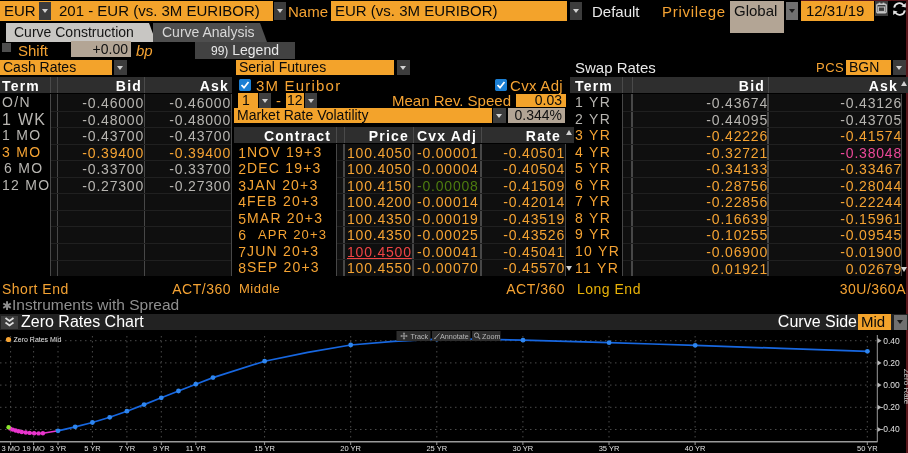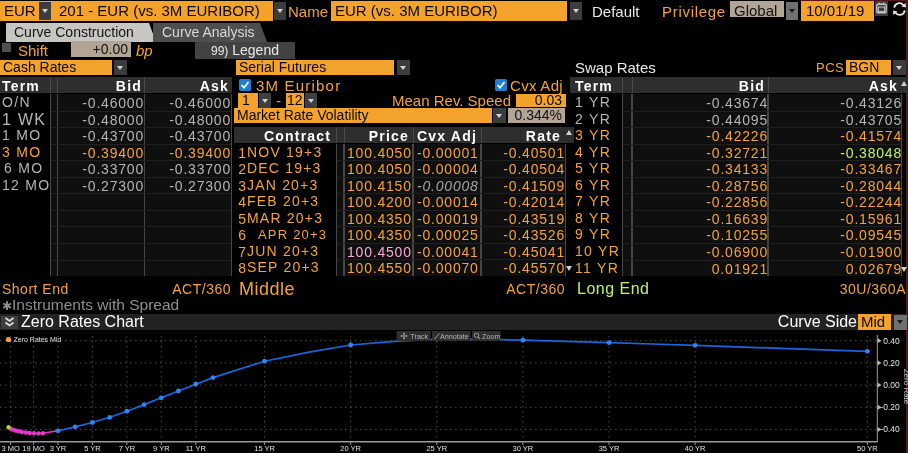--- a/index.html
+++ b/index.html
@@ -19,23 +19,23 @@
 <div style="position:absolute;left:801px;top:0;width:107px;height:1px;background:#58151a;"></div>
 <div style="position:absolute;left:0;top:1px;width:62px;height:20px;background:#f3a32b;color:#0a0a0a;font-size:15px;line-height:20px;padding-left:4px;box-sizing:border-box;">EUR</div>
 <div class="dd" style="left:39px;top:2px;width:12px;height:18px;"></div>
 <div style="position:absolute;left:54px;top:1px;width:219px;height:20px;background:#f3a32b;color:#0a0a0a;font-size:15px;line-height:20px;padding-left:5px;box-sizing:border-box;">201 - EUR (vs. 3M EURIBOR)</div>
 <div class="dd" style="left:274px;top:2px;width:12px;height:18px;"></div>
 <div style="position:absolute;left:288px;top:2px;color:#f5a333;font-size:15px;line-height:19px;">Name</div>
 <div style="position:absolute;left:331px;top:1px;width:236px;height:20px;background:#f3a32b;color:#0a0a0a;font-size:15px;line-height:20px;padding-left:4px;box-sizing:border-box;">EUR (vs. 3M EURIBOR)</div>
 <div class="dd" style="left:570px;top:2px;width:12px;height:18px;"></div>
 <div style="position:absolute;left:592px;top:2px;color:#e8e8e8;font-size:15px;line-height:19px;">Default</div>
 <div style="position:absolute;left:662px;top:2px;color:#f5a333;font-size:15px;line-height:19px;letter-spacing:.7px;">Privilege</div>
-<div style="position:absolute;left:730px;top:1px;width:54px;height:16px;background:#b3a595;color:#111;font-size:15px;line-height:20px;padding-left:4px;box-sizing:border-box;">Global</div>
+<div style="position:absolute;left:730px;top:1px;width:54px;height:32px;background:#b3a595;color:#111;font-size:15px;line-height:20px;padding-left:4px;box-sizing:border-box;">Global</div>
 <div class="dd g" style="left:786px;top:2px;width:12px;height:18px;"></div>
-<div style="position:absolute;left:801px;top:1px;width:73px;height:20px;background:#f3a32b;color:#0a0a0a;font-size:15px;line-height:20px;padding-left:5px;box-sizing:border-box;">10/01/19</div>
+<div style="position:absolute;left:801px;top:1px;width:73px;height:20px;background:#f3a32b;color:#0a0a0a;font-size:15px;line-height:20px;padding-left:5px;box-sizing:border-box;">12/31/19</div>
 <svg style="position:absolute;left:875px;top:1px;" width="13" height="15" viewBox="0 0 13 15">
 <rect x="0" y="0" width="13" height="15" fill="#3c3c3c"></rect>
 <rect x="1.8" y="3.2" width="9.4" height="8.6" rx="1" fill="none" stroke="#c4c4c4" stroke-width="1.4"></rect>
 <rect x="3.6" y="1.6" width="1.8" height="2" fill="#c4c4c4"></rect>
 <rect x="7.6" y="1.6" width="1.8" height="2" fill="#c4c4c4"></rect>
 <rect x="3.4" y="6" width="6.2" height="4.4" fill="none" stroke="#c4c4c4" stroke-width="1"></rect>
 </svg>
 <svg style="position:absolute;left:892px;top:2px;" width="15" height="14" viewBox="0 0 15 14">
 <path d="M 2.2 5.6 A 5.2 5.2 0 0 1 11.5 3.2" fill="none" stroke="#e4e4e4" stroke-width="1.9"></path>
 <path d="M 12.8 8.4 A 5.2 5.2 0 0 1 3.5 10.8" fill="none" stroke="#e4e4e4" stroke-width="1.9"></path>
@@ -137,56 +137,56 @@
 <div class="num" style="left:417px;top:144.5px;width:61px;color:#f5a333;">-0.00001</div>
 <div class="num" style="left:486px;top:144.5px;width:79px;color:#f5a333;">-0.40501</div>
 <div class="num" style="left:236px;top:161.0px;width:10px;color:#f5a333;letter-spacing:0;">2</div>
 <div style="position:absolute;left:247px;top:161.0px;color:#f5a333;font-size:14px;line-height:15px;white-space:nowrap;letter-spacing:1.2px;">DEC 19+3</div>
 <div class="num" style="left:347px;top:161.0px;width:62px;color:#f5a333;">100.4050</div>
 <div class="num" style="left:417px;top:161.0px;width:61px;color:#f5a333;">-0.00004</div>
 <div class="num" style="left:486px;top:161.0px;width:79px;color:#f5a333;">-0.40504</div>
 <div class="num" style="left:236px;top:177.6px;width:10px;color:#f5a333;letter-spacing:0;">3</div>
 <div style="position:absolute;left:247px;top:177.6px;color:#f5a333;font-size:14px;line-height:15px;white-space:nowrap;letter-spacing:1.2px;">JAN 20+3</div>
 <div class="num" style="left:347px;top:177.6px;width:62px;color:#f5a333;">100.4150</div>
-<div class="num" style="left:417px;top:177.6px;width:61px;color:#a3a3a3;font-style:italic;">-0.00008</div>
+<div class="num" style="left:417px;top:177.6px;width:61px;color:#4d7c0f;">-0.00008</div>
 <div class="num" style="left:486px;top:177.6px;width:79px;color:#f5a333;">-0.41509</div>
 <div class="num" style="left:236px;top:194.1px;width:10px;color:#f5a333;letter-spacing:0;">4</div>
 <div style="position:absolute;left:247px;top:194.1px;color:#f5a333;font-size:14px;line-height:15px;white-space:nowrap;letter-spacing:1.2px;">FEB 20+3</div>
 <div class="num" style="left:347px;top:194.1px;width:62px;color:#f5a333;">100.4200</div>
 <div class="num" style="left:417px;top:194.1px;width:61px;color:#f5a333;">-0.00014</div>
 <div class="num" style="left:486px;top:194.1px;width:79px;color:#f5a333;">-0.42014</div>
 <div class="num" style="left:236px;top:210.7px;width:10px;color:#f5a333;letter-spacing:0;">5</div>
 <div style="position:absolute;left:247px;top:210.7px;color:#f5a333;font-size:14px;line-height:15px;white-space:nowrap;letter-spacing:1.2px;">MAR 20+3</div>
 <div class="num" style="left:347px;top:210.7px;width:62px;color:#f5a333;">100.4350</div>
 <div class="num" style="left:417px;top:210.7px;width:61px;color:#f5a333;">-0.00019</div>
 <div class="num" style="left:486px;top:210.7px;width:79px;color:#f5a333;">-0.43519</div>
 <div class="num" style="left:236px;top:227.2px;width:10px;color:#f5a333;letter-spacing:0;">6</div>
 <div style="position:absolute;left:258px;top:227.2px;color:#f5a333;font-size:13px;line-height:15px;white-space:nowrap;letter-spacing:1.2px;">APR 20+3</div>
 <div class="num" style="left:347px;top:227.2px;width:62px;color:#f5a333;">100.4350</div>
 <div class="num" style="left:417px;top:227.2px;width:61px;color:#f5a333;">-0.00025</div>
 <div class="num" style="left:486px;top:227.2px;width:79px;color:#f5a333;">-0.43526</div>
 <div class="num" style="left:236px;top:243.8px;width:10px;color:#f5a333;letter-spacing:0;">7</div>
 <div style="position:absolute;left:247px;top:243.8px;color:#f5a333;font-size:14px;line-height:15px;white-space:nowrap;letter-spacing:1.2px;">JUN 20+3</div>
-<div class="num" style="left:347px;top:243.8px;width:62px;color:#f9a8d4;">100.4500</div>
+<div class="num" style="left:347px;top:243.8px;width:62px;color:#ef4444;text-decoration:underline;">100.4500</div>
 <div class="num" style="left:417px;top:243.8px;width:61px;color:#f5a333;">-0.00041</div>
 <div class="num" style="left:486px;top:243.8px;width:79px;color:#f5a333;">-0.45041</div>
 <div class="num" style="left:236px;top:260.3px;width:10px;color:#f5a333;letter-spacing:0;">8</div>
 <div style="position:absolute;left:247px;top:260.3px;color:#f5a333;font-size:14px;line-height:15px;white-space:nowrap;letter-spacing:1.2px;">SEP 20+3</div>
 <div class="num" style="left:347px;top:260.3px;width:62px;color:#f5a333;">100.4550</div>
 <div class="num" style="left:417px;top:260.3px;width:61px;color:#f5a333;">-0.00070</div>
 <div class="num" style="left:486px;top:260.3px;width:79px;color:#f5a333;">-0.45570</div>
 <div style="position:absolute;left:337px;top:160.0px;width:228px;height:1px;background:#202020;"></div>
 <div style="position:absolute;left:337px;top:176.6px;width:228px;height:1px;background:#202020;"></div>
 <div style="position:absolute;left:337px;top:193.1px;width:228px;height:1px;background:#202020;"></div>
 <div style="position:absolute;left:337px;top:209.7px;width:228px;height:1px;background:#202020;"></div>
 <div style="position:absolute;left:337px;top:226.2px;width:228px;height:1px;background:#202020;"></div>
 <div style="position:absolute;left:337px;top:242.8px;width:228px;height:1px;background:#202020;"></div>
 <div style="position:absolute;left:337px;top:259.3px;width:228px;height:1px;background:#202020;"></div>
 <div class="tri-dn" style="left:565.5px;top:266px;"></div>
-<div style="position:absolute;left:239px;top:282px;color:#f5a333;font-size:18px;line-height:14px;letter-spacing:.5px;">Middle</div>
+<div style="position:absolute;left:239px;top:282px;color:#f5a333;font-size:13px;line-height:14px;letter-spacing:.5px;">Middle</div>
 <div style="position:absolute;left:465px;top:282px;width:100px;color:#f5a333;font-size:14px;line-height:14px;text-align:right;letter-spacing:.5px;">ACT/360</div>
 <div style="position:absolute;left:570px;top:77px;width:338px;height:16px;background:#2e2e2e;"></div>
 <div class="hx" style="left:575px;top:78px;">Term</div>
 <div class="hx" style="left:632px;top:78px;width:133px;text-align:right;">Bid</div>
 <div class="hx" style="left:768px;top:78px;width:130px;text-align:right;">Ask</div>
 <div style="position:absolute;left:622px;top:77px;width:1px;height:16px;background:#4a4a4a;"></div>
 <div style="position:absolute;left:632px;top:77px;width:1px;height:16px;background:#4a4a4a;"></div>
 <div style="position:absolute;left:768px;top:77px;width:1px;height:16px;background:#4a4a4a;"></div>
 <div class="tri-up" style="left:900.5px;top:81px;"></div>
 <div class="cell" style="left:622px;top:94px;width:10px;height:182px;"></div>
@@ -196,21 +196,21 @@
 <div class="num" style="left:638px;top:95.0px;width:130px;color:#b7b5b1;">-0.43674</div>
 <div class="num" style="left:773px;top:95.0px;width:129px;color:#b7b5b1;">-0.43126</div>
 <div style="position:absolute;left:575px;top:111.5px;color:#b7b5b1;font-size:14px;line-height:15px;white-space:nowrap;letter-spacing:1.3px;">2 YR</div>
 <div class="num" style="left:638px;top:111.5px;width:130px;color:#b7b5b1;">-0.44095</div>
 <div class="num" style="left:773px;top:111.5px;width:129px;color:#b7b5b1;">-0.43705</div>
 <div style="position:absolute;left:575px;top:128.1px;color:#f5a333;font-size:14px;line-height:15px;white-space:nowrap;letter-spacing:1.3px;">3 YR</div>
 <div class="num" style="left:638px;top:128.1px;width:130px;color:#f5a333;">-0.42226</div>
 <div class="num" style="left:773px;top:128.1px;width:129px;color:#f5a333;">-0.41574</div>
 <div style="position:absolute;left:575px;top:144.6px;color:#f5a333;font-size:14px;line-height:15px;white-space:nowrap;letter-spacing:1.3px;">4 YR</div>
 <div class="num" style="left:638px;top:144.6px;width:130px;color:#f5a333;">-0.32721</div>
-<div class="num" style="left:773px;top:144.6px;width:129px;color:#bef264;">-0.38048</div>
+<div class="num" style="left:773px;top:144.6px;width:129px;color:#ec4899;">-0.38048</div>
 <div style="position:absolute;left:575px;top:161.2px;color:#f5a333;font-size:14px;line-height:15px;white-space:nowrap;letter-spacing:1.3px;">5 YR</div>
 <div class="num" style="left:638px;top:161.2px;width:130px;color:#f5a333;">-0.34133</div>
 <div class="num" style="left:773px;top:161.2px;width:129px;color:#f5a333;">-0.33467</div>
 <div style="position:absolute;left:575px;top:177.7px;color:#f5a333;font-size:14px;line-height:15px;white-space:nowrap;letter-spacing:1.3px;">6 YR</div>
 <div class="num" style="left:638px;top:177.7px;width:130px;color:#f5a333;">-0.28756</div>
 <div class="num" style="left:773px;top:177.7px;width:129px;color:#f5a333;">-0.28044</div>
 <div style="position:absolute;left:575px;top:194.3px;color:#f5a333;font-size:14px;line-height:15px;white-space:nowrap;letter-spacing:1.3px;">7 YR</div>
 <div class="num" style="left:638px;top:194.3px;width:130px;color:#f5a333;">-0.22856</div>
 <div class="num" style="left:773px;top:194.3px;width:129px;color:#f5a333;">-0.22244</div>
 <div style="position:absolute;left:575px;top:210.8px;color:#f5a333;font-size:14px;line-height:15px;white-space:nowrap;letter-spacing:1.3px;">8 YR</div>
@@ -229,21 +229,21 @@
 <div style="position:absolute;left:623px;top:127.1px;width:278px;height:1px;background:#202020;"></div>
 <div style="position:absolute;left:623px;top:143.6px;width:278px;height:1px;background:#202020;"></div>
 <div style="position:absolute;left:623px;top:160.2px;width:278px;height:1px;background:#202020;"></div>
 <div style="position:absolute;left:623px;top:176.7px;width:278px;height:1px;background:#202020;"></div>
 <div style="position:absolute;left:623px;top:193.3px;width:278px;height:1px;background:#202020;"></div>
 <div style="position:absolute;left:623px;top:209.8px;width:278px;height:1px;background:#202020;"></div>
 <div style="position:absolute;left:623px;top:226.4px;width:278px;height:1px;background:#202020;"></div>
 <div style="position:absolute;left:623px;top:242.9px;width:278px;height:1px;background:#202020;"></div>
 <div style="position:absolute;left:623px;top:259.5px;width:278px;height:1px;background:#202020;"></div>
 <div class="tri-dn" style="left:900.5px;top:266.5px;"></div>
-<div style="position:absolute;left:577px;top:282px;color:#bef264;font-size:16px;line-height:14px;letter-spacing:.5px;">Long End</div>
+<div style="position:absolute;left:577px;top:282px;color:#eab308;font-size:14px;line-height:14px;letter-spacing:.5px;">Long End</div>
 <div style="position:absolute;left:806px;top:282px;width:100px;color:#f5a333;font-size:14px;line-height:14px;text-align:right;letter-spacing:.5px;">30U/360A</div>
 <div style="position:absolute;left:2px;top:298px;color:#8f8f8f;font-size:15.5px;line-height:14px;"><span style="font-size:12px;">✱</span>Instruments with Spread</div>
 <div style="position:absolute;left:0;top:314px;width:908px;height:16px;background:#222222;"></div>
 <svg style="position:absolute;left:1px;top:315.5px;" width="17" height="13" viewBox="0 0 17 13">
 <rect x="0" y="0" width="17" height="13" fill="#3d3d3d"></rect>
 <polyline points="4.5,2 8.5,5 12.5,2" fill="none" stroke="#e0e0e0" stroke-width="1.7"></polyline>
 <polyline points="4.5,6.5 8.5,9.5 12.5,6.5" fill="none" stroke="#e0e0e0" stroke-width="1.7"></polyline>
 </svg>
 <div style="position:absolute;left:21px;top:314px;color:#ffffff;font-size:16px;line-height:16px;">Zero Rates Chart</div>
 <div style="position:absolute;left:700px;top:314px;width:157px;color:#ffffff;font-size:16px;line-height:16px;text-align:right;">Curve Side</div>

